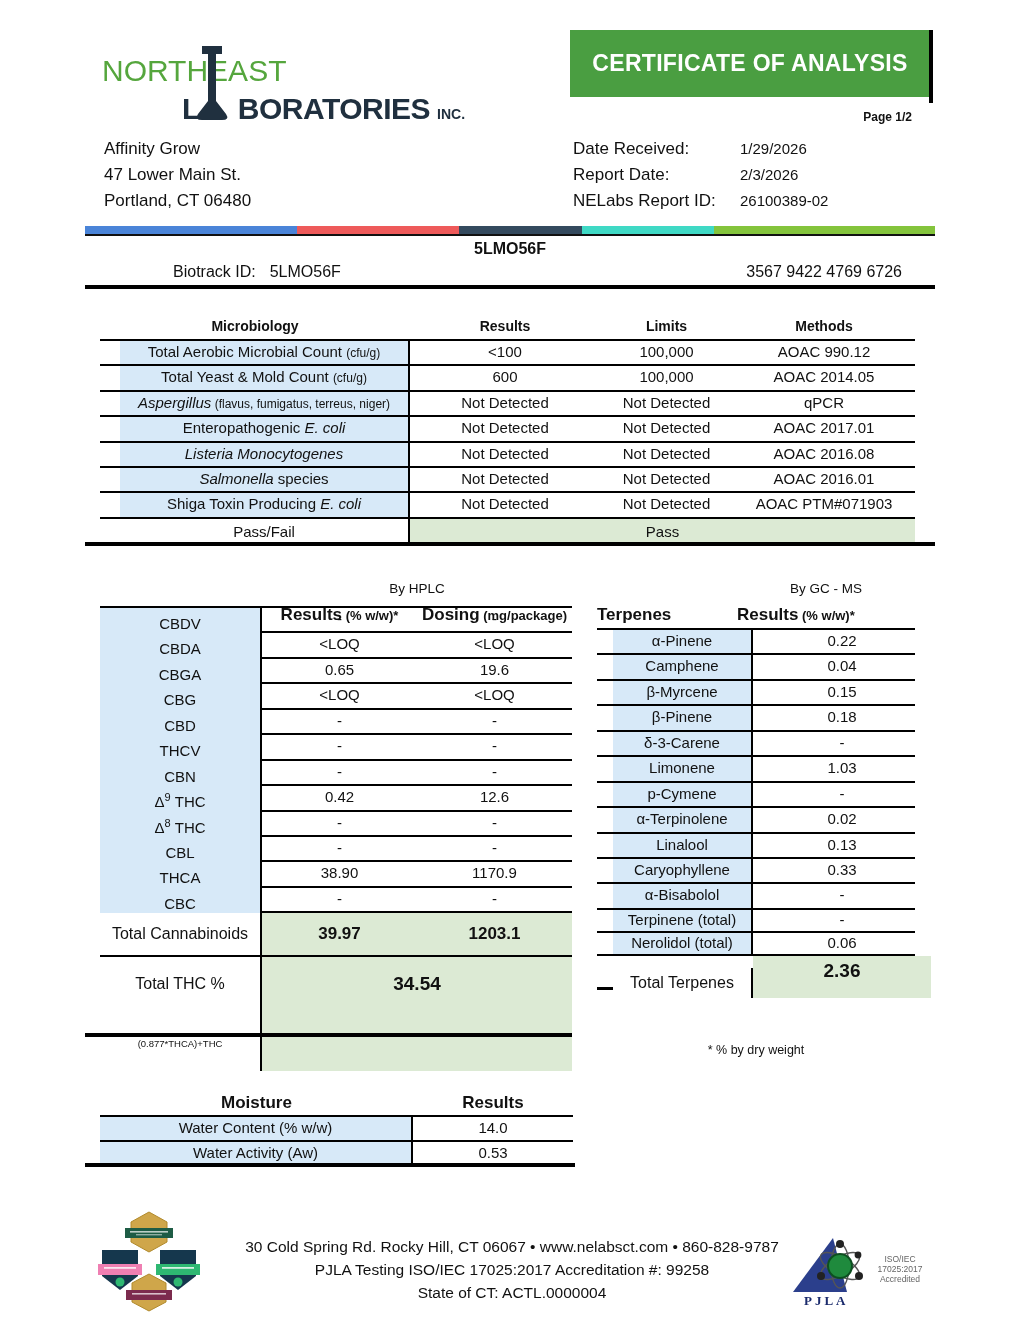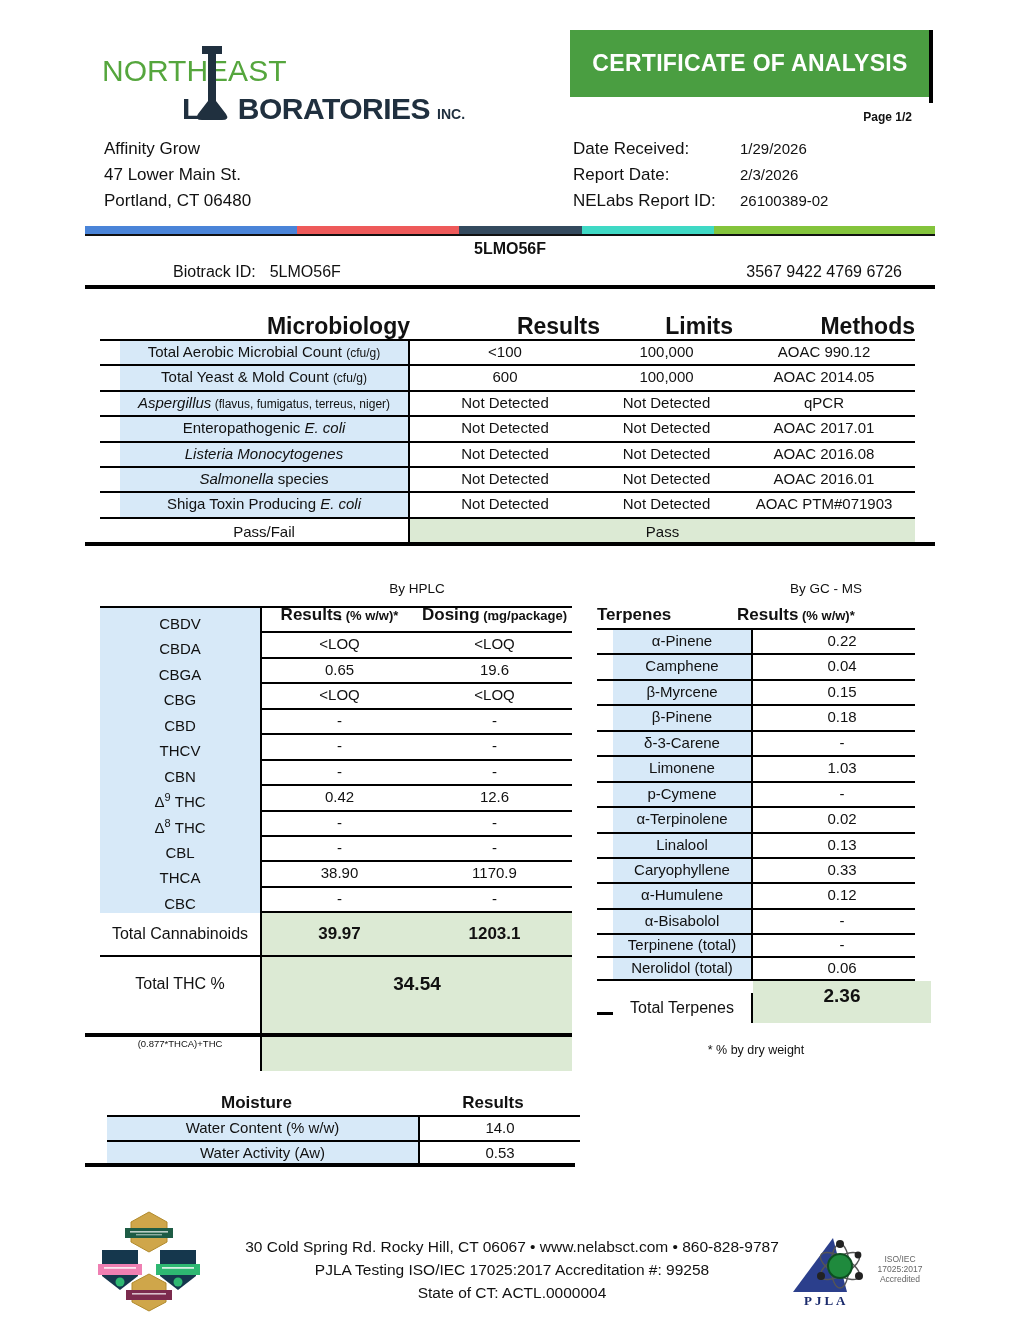--- a/index.html
+++ b/index.html
@@ -51,21 +51,21 @@
 
   
   .blue  { background:#d7e9f8; }
   .greenbg { background:#dcead4; }
   .small { font-size:12px; }
   .it { font-style:italic; }
   sup { font-size:11px; }
   sub.formula { font-size:9.5px; }
 
   
-  .micro-head { position:absolute; left:100px; top:314px; width:815px; display:grid; grid-template-columns:310px 190px 133px 182px; font-weight:bold; font-size:23px; text-align:right; line-height:25px; }
+  .micro-head { position:absolute; left:100px; top:314px; width:815px; display:grid; grid-template-columns:310px 190px 133px 182px; font-weight:bold; font-size:14px; text-align:center; line-height:25px; }
   .micro { position:absolute; left:100px; top:339px; width:815px; }
   .mrow { display:grid; grid-template-columns:310px 190px 133px 182px; border-top:2px solid #000; height:25.4px; text-align:center; font-size:15px; }
   .mrow .c1 { border-right:2px solid #000; line-height:22px;margin-left:20px; }
   .mrow .c  { line-height:22px; }
   .mrow.passrow { height:28px; }
   .mrow.passrow .c1 { background:#fff; line-height:25px; }
   .mrow.passrow .passcell { grid-column:2 / 5; line-height:25px; }
 
   
   .byline { position:absolute; top:581px; text-align:center; font-size:13.5px; }
@@ -92,21 +92,21 @@
   .trow .c  { line-height:22px; }
   .trow.compact { height:23px; }
   .trow.compact .c1, .trow.compact .c { line-height:20px; }
   .trow.ttot { height:33px; }
   .trow.ttot .c1 { background:#fff; line-height:30px; font-size:16px;margin-top:12px; }
   .trow.ttot .c { font-weight:bold; font-size:19px; line-height:30px; }
   .footnote { position:absolute; left:597px; top:1043px; width:318px; text-align:center; font-size:12.5px; }
 
   
   .moist-head { position:absolute; left:100px; top:1090px; width:473px; display:grid; grid-template-columns:313px 160px; font-weight:bold; font-size:17px; text-align:center; line-height:25px; }
-  .moist { position:absolute; left:107px; top:1115px; width:473px; }
+  .moist { position:absolute; left:100px; top:1115px; width:473px; }
   .morow { display:grid; grid-template-columns:313px 160px; border-top:2px solid #000; height:24.5px; text-align:center; font-size:15px; }
   .morow .c1 { border-right:2px solid #000; line-height:21px; }
   .morow .c  { line-height:21px; }
 
   
   .badges-svg { position:absolute; left:94px; top:1208px; }
   .footer-text { position:absolute; left:212px; top:1235px; width:600px; text-align:center; font-size:15.5px; line-height:23px; color:#111; }
   .pjla-svg { position:absolute; left:788px; top:1230px; }
   .iso-text { position:absolute; left:862px; top:1254px; width:76px; font-size:8.5px; line-height:10px; color:#666; text-align:center; }
 </style>
@@ -381,24 +381,20 @@
       <div class="trow">
         <div class="c1 blue">Linalool</div>
         <div class="c">0.13</div>
       </div>
 
       <div class="trow">
         <div class="c1 blue">Caryophyllene</div>
         <div class="c">0.33</div>
       </div>
 
-      <div class="trow">
-        <div class="c1 blue">α-Humulene</div>
-        <div class="c">0.12</div>
-      </div>
 
       <div class="trow">
         <div class="c1 blue">α-Bisabolol</div>
         <div class="c">-</div>
       </div>
 
       <div class="trow compact">
         <div class="c1 blue">Terpinene (total)</div>
         <div class="c">-</div>
       </div>

